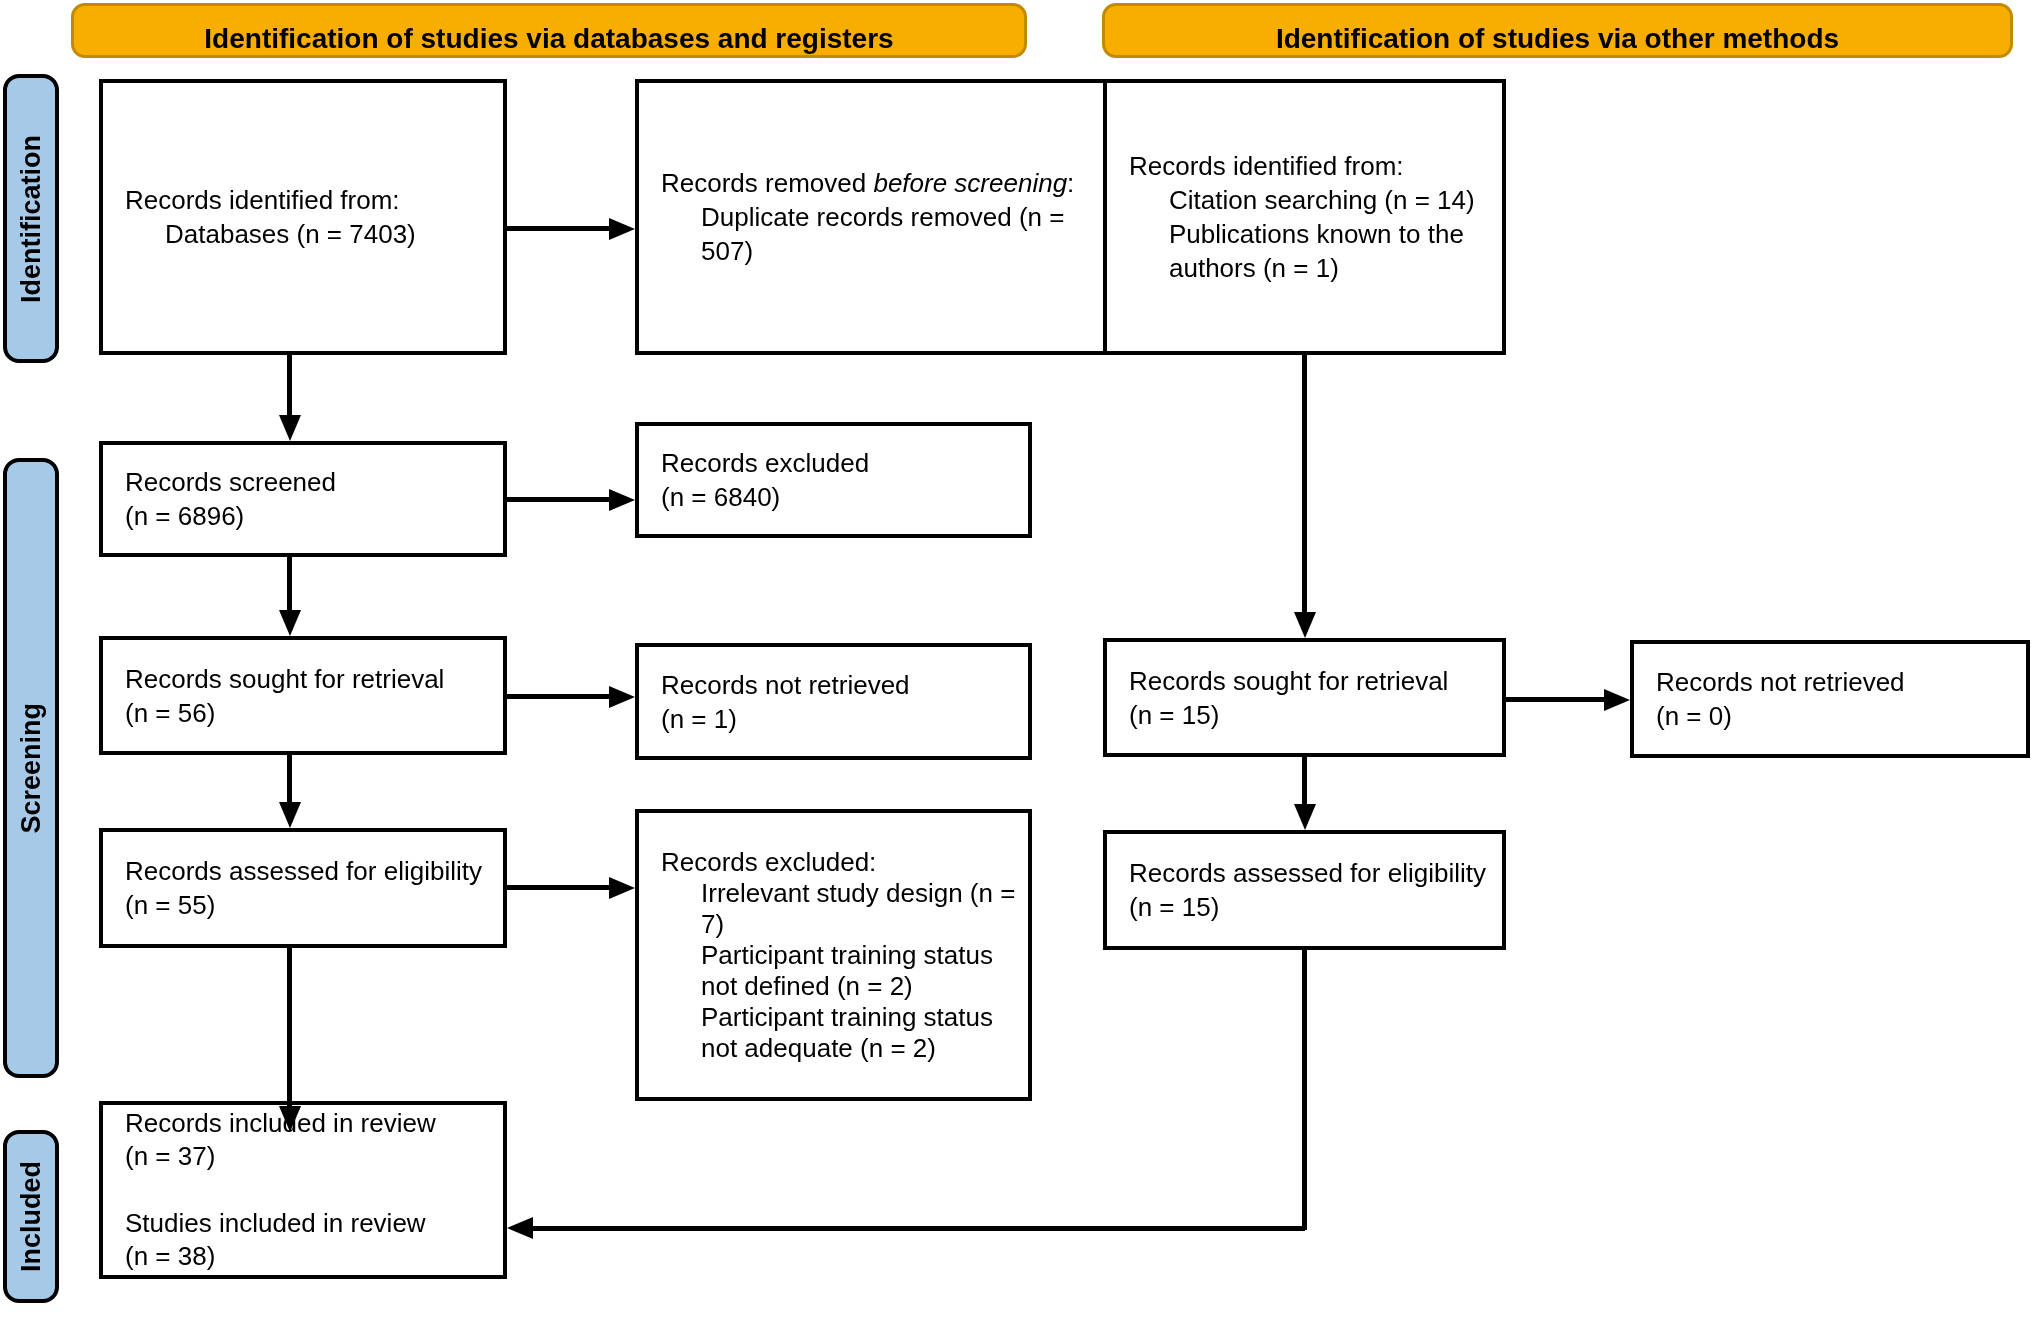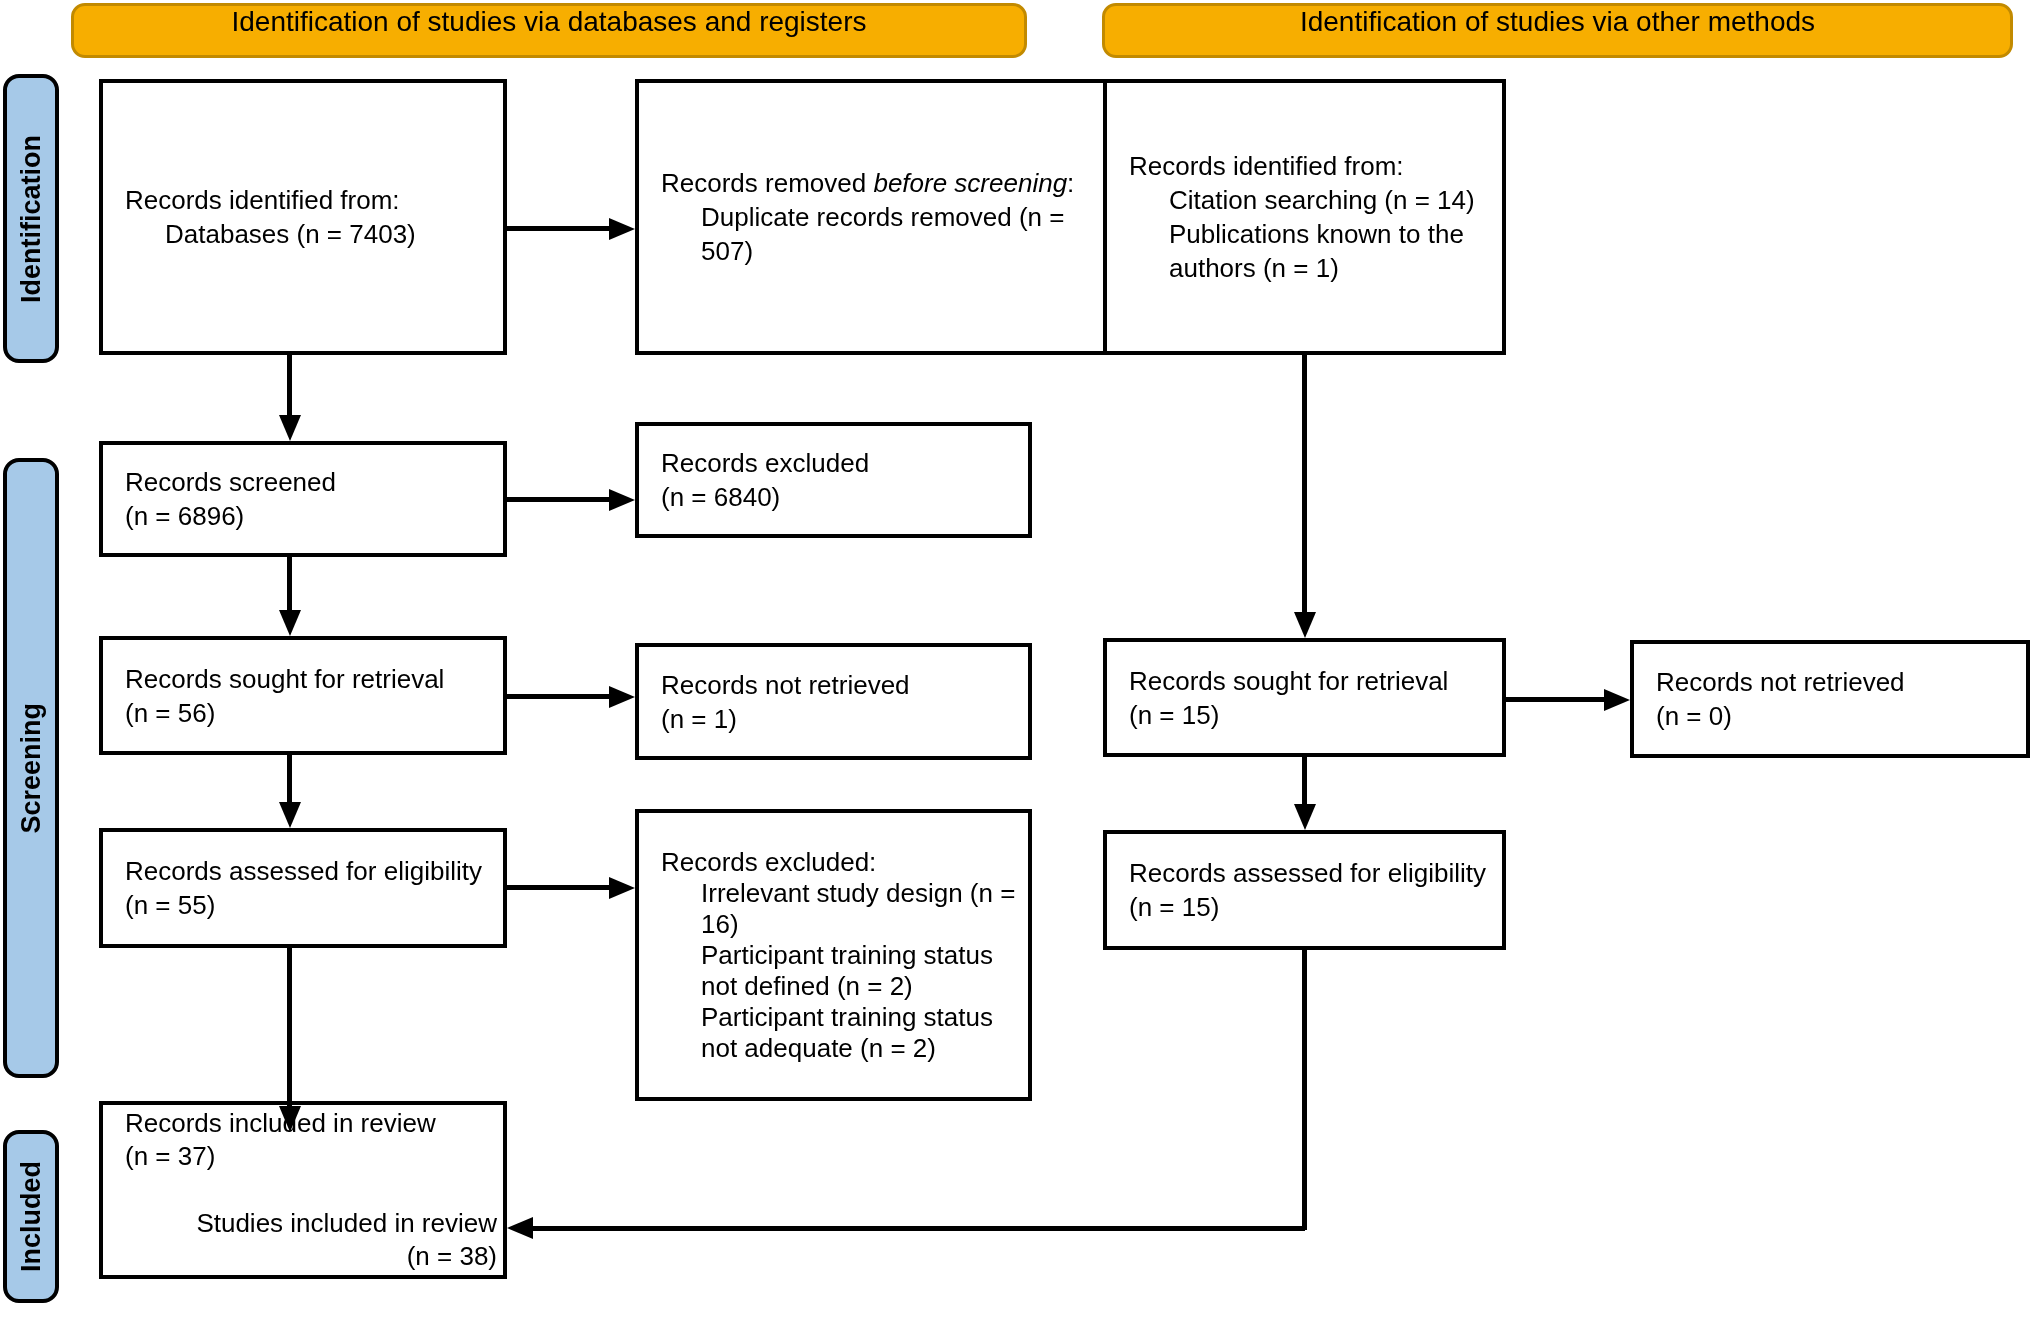--- a/index.html
+++ b/index.html
@@ -12,22 +12,22 @@
   }
   html,body{margin:0;padding:0;background:var(--background);}
   #canvas{
     position:relative;width:2035px;height:1318px;background:var(--background);
     font-family:"Liberation Sans","DejaVu Sans",sans-serif;color:var(--text);
     overflow:hidden;
   }
   .header{
     position:absolute;top:3px;height:55px;box-sizing:border-box;
     background:var(--header-fill);border:3px solid var(--header-border);border-radius:14px;
-    display:flex;align-items:flex-start;justify-content:center;
-    font-size:28px;font-weight:normal;text-align:center;
+    display:flex;align-items:flex-end;justify-content:center;
+    font-size:28px;font-weight:bold;text-align:center;
   }
   .header-left{left:71px;width:956px;}
   .header-right{left:1102px;width:911px;}
   .stage{
     position:absolute;left:3px;width:56px;box-sizing:border-box;
     background:var(--stage-fill);border:4px solid var(--box-border);border-radius:16px;
     display:flex;align-items:center;justify-content:center;
   }
   .stage span{
     writing-mode:vertical-rl;transform:rotate(180deg);
@@ -37,21 +37,21 @@
   .stage-screening{top:458px;height:620px;}
   .stage-included{top:1130px;height:173px;}
   .box{
     position:absolute;box-sizing:border-box;background:#fff;
     border:4px solid var(--box-border);
     display:flex;flex-direction:column;justify-content:center;
     padding:4px 6px 4px 22px;font-size:26px;line-height:34px;
   }
   .indent{padding-left:40px;}
   .tight{line-height:31px;}
-  .para2{margin-top:34px;text-align:right;}
+  .para2{margin-top:34px;}
   .italic{font-style:italic;}
   
   .b1{left:99px;top:79px;width:408px;height:276px;}
   .b2{left:99px;top:441px;width:408px;height:116px;}
   .b3{left:99px;top:636px;width:408px;height:119px;}
   .b4{left:99px;top:828px;width:408px;height:120px;}
   .b5{left:99px;top:1101px;width:408px;height:178px;line-height:33px;}
   
   .c1{left:635px;top:79px;width:477px;height:276px;}
   .c2{left:635px;top:422px;width:397px;height:116px;}
@@ -136,21 +136,21 @@
     <div>(n = 6840)</div>
   </div>
 
   <div class="box c3">
     <div>Records not retrieved</div>
     <div>(n = 1)</div>
   </div>
 
   <div class="box c4 tight">
     <div>Records excluded:</div>
-    <div class="indent">Irrelevant study design (n = 16)</div>
+    <div class="indent">Irrelevant study design (n = 7)</div>
     <div class="indent">Participant training status not defined (n = 2)</div>
     <div class="indent">Participant training status not adequate (n = 2)</div>
   </div>
 
   <div class="box d1">
     <div>Records identified from:</div>
     <div class="indent">Citation searching (n = 14)</div>
     <div class="indent">Publications known to the authors (n = 1)</div>
   </div>
 

